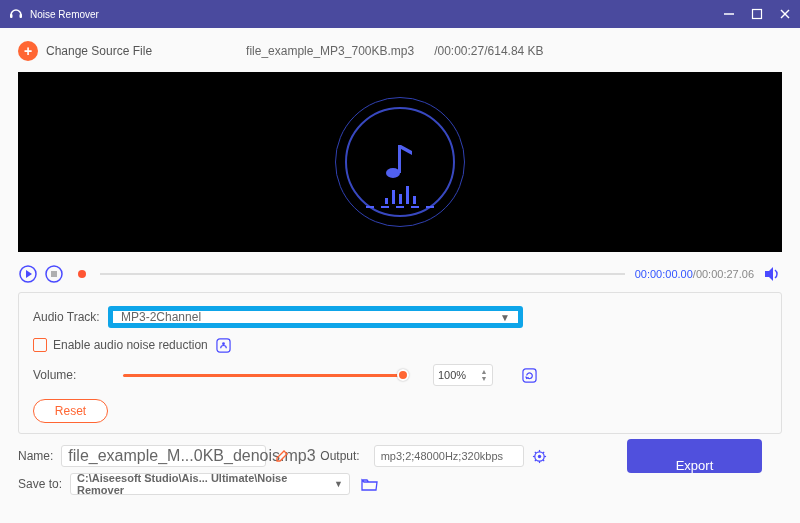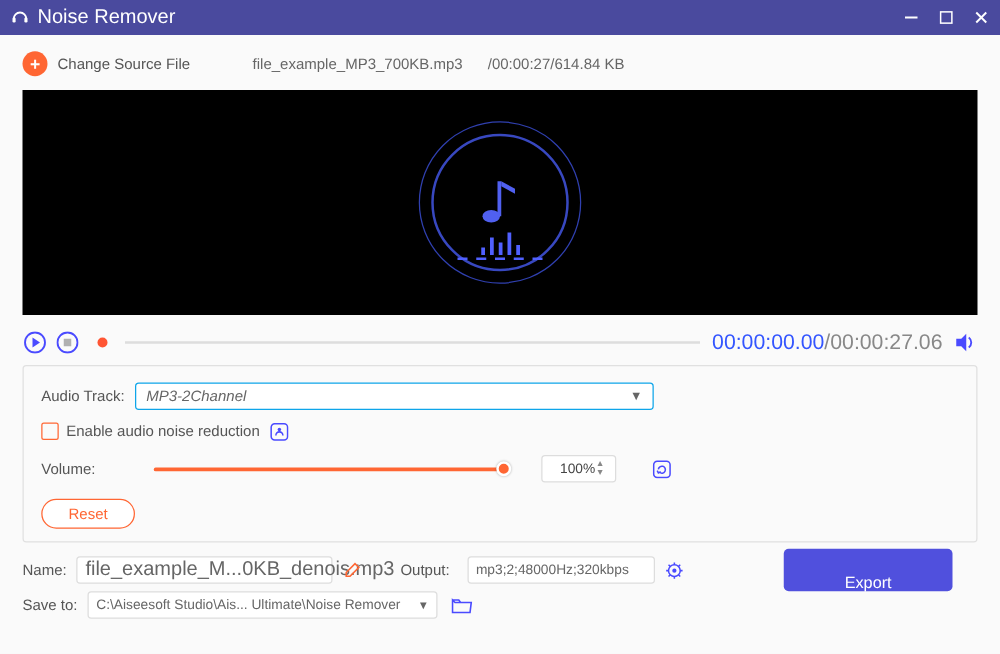--- a/index.html
+++ b/index.html
@@ -1,60 +1,60 @@
 <!DOCTYPE html>
 <html><head>
 <meta charset="utf-8">
 <style>
 * { box-sizing: border-box; margin: 0; padding: 0; font-family: Arial, sans-serif; }
 body { width: 800px; height: 523px; overflow: hidden; background: #f0f0f0; }
 .window { width: 800px; height: 523px; background: #fff; display: flex; flex-direction: column; }
-.titlebar { height: 28px; background: #4a4a9e; display: flex; align-items: center; padding: 0 8px; color: #fff; font-size: 16px; }
+.titlebar { height: 28px; background: #4a4a9e; display: flex; align-items: center; padding: 0 8px; color: #fff; font-size: 10px; }
 .titlebar .logo { width: 16px; height: 16px; margin-right: 6px; display: flex; align-items: center; }
 .titlebar .title { flex: 1; }
 .titlebar .winbtn { width: 14px; height: 14px; margin-left: 14px; display: flex; align-items: center; justify-content: center; cursor: pointer; }
 .content { flex: 1; background: #fafafa; padding: 10px 18px 10px 18px; display: flex; flex-direction: column; }
 .sourcebar { height: 26px; display: flex; align-items: center; font-size: 12px; color: #666; }
 .plusbtn { width: 20px; height: 20px; border-radius: 50%; background: #ff6633; color: #fff; display: flex; align-items: center; justify-content: center; font-size: 14px; font-weight: bold; margin-right: 8px; cursor: pointer; }
 .changesrc { color: #555; margin-right: 50px; cursor: pointer; }
-.fileinfo { color: #666; }
+.fileinfo { color: #666; margin-left: 44px; }
 .preview { margin-top: 8px; height: 180px; background: #000; display: flex; align-items: center; justify-content: center; }
 .disc { position: relative; width: 130px; height: 130px; border-radius: 50%; border: 1px solid #3040b0; display: flex; align-items: center; justify-content: center; }
 .disc-inner { width: 110px; height: 110px; border-radius: 50%; border: 2px solid #3848c0; display:flex; align-items:center; justify-content:center; }
-.playbar { height: 32px; display: flex; align-items: center; margin-top: 6px; font-size: 17px; }
+.playbar { height: 32px; display: flex; align-items: center; margin-top: 6px; font-size: 11px; }
 .pbtn { width: 20px; height: 20px; margin-right: 6px; cursor: pointer; display:flex; align-items:center; justify-content:center; }
 .pbtn svg circle { stroke: #4a4aff; }
 .reddot { width:8px; height:8px; border-radius:50%; background:#ff5533; margin:0 4px 0 8px;}
 .scrub { flex:1; height:2px; background:#ddd; margin:0 10px;}
 .timedisplay { color:#888; }
 .timeblue { color:#3355ff; }
 .volbtn { width:20px;height:20px;margin-left:8px;cursor:pointer;display:flex;align-items:center;justify-content:center;}
 .panel { border:1px solid #e0e0e0; border-radius:3px; margin-top:2px; padding:10px 14px; font-size:12px; color:#555;}
 .row { display:flex; align-items:center; height:28px; }
 .lbl { width:75px; color:#555; }
-.combo { flex:0 0 415px; height:22px; border:1px solid #0ea5e9; border-radius:3px; display:flex; align-items:center; padding:0 8px; justify-content:space-between; cursor:pointer; color:#666; font-size:12px; background:#fff;font-style:italic;}
+.combo { flex:0 0 415px; height:22px; border:5px solid #0ea5e9; border-radius:3px; display:flex; align-items:center; padding:0 8px; justify-content:space-between; cursor:pointer; color:#666; font-size:12px; background:#fff;}
 .combo .arrow { font-size:10px; color:#666; }
 .check { width:14px; height:14px; border:1px solid #ff6633; border-radius:2px; margin-right:6px; display:inline-block; }
 .enrow { display:flex; align-items:center; margin:6px 0 8px 0; color:#555; font-size:12px;}
 .gearicon { margin-left:8px; width:16px;height:16px;display:flex;align-items:center;justify-content:center;}
 .slider { flex:0 0 210px; height:3px; background:#ff6633; border-radius:2px; margin-right:40px; margin-left:15px; position:relative;}
 .thumb{width:12px;height:12px;border-radius:50%;background:#ff6633;position:absolute;right:-6px;top:-5px;border:2px solid #fff;box-shadow:0 0 2px rgba(0,0,0,0.3);}
-.valbox{width:60px;height:22px;border:1px solid #ddd;border-radius:3px;display:flex;align-items:center;padding:0 14px;font-size:11px;color:#444;background:#fff;}
+.valbox{width:60px;height:22px;border:1px solid #ddd;border-radius:3px;display:flex;align-items:center;padding:0 4px;font-size:11px;color:#444;background:#fff;}
 .spin{display:flex;flex-direction:column;margin-left:auto;gap:1px;}
 .spin div{width:8px;height:6px;display:flex;align-items:center;justify-content:center;font-size:7px;color:#888;cursor:pointer;}
 .unit{width:12px;margin-left:6px;color:#888;font-size:11px;}
 .reseticon{width:16px;height:16px;margin-left:10px;display:flex;align-items:center;justify-content:center;}
 .resetbtn{margin-top:10px;width:75px;height:24px;border:1px solid #ff6633;border-radius:12px;color:#ff6633;font-size:12px;background:#fff;display:flex;align-items:center;justify-content:center;cursor:pointer;}
 .bottom{margin-top:8px;font-size:12px;color:#555;}
 .brow{display:flex;align-items:center;height:28px;}
 .blbl{color:#555;margin-right:8px;}
 .namebox{width:205px;height:22px;border:1px solid #ddd;border-radius:3px;padding:0 6px;display:flex;align-items:center;color:#666;font-size:16px;background:#fff;}
 .editicon{width:16px;height:16px;margin-left:8px;display:flex;align-items:center;justify-content:center;cursor:pointer;}
 .outbox{width:150px;height:22px;border:1px solid #ddd;border-radius:3px;padding:0 6px;display:flex;align-items:center;color:#666;font-size:11px;background:#fff;margin-left:6px;}
-.pathbox{width:280px;height:22px;border:1px solid #ddd;border-radius:3px;padding:0 6px;display:flex;align-items:center;justify-content:space-between;color:#666;font-size:11px;background:#fff;cursor:pointer;}
+.pathbox{width:280px;height:22px;border:1px solid #ddd;border-radius:3px;padding:0 6px;display:flex;align-items:center;justify-content:space-between;color:#666;font-size:11px;background:#fff;cursor:pointer;font-weight:bold;}
 .foldericon{width:18px;height:18px;margin-left:10px;cursor:pointer;display:flex;align-items:center;justify-content:center;}
 .exportbtn{position:absolute;right:20px;width:135px;height:34px;background:#5050dd;border-radius:4px;color:#fff;font-size:13px;display:flex;align-items:flex-end;justify-content:center;cursor:pointer;}
 .bottomarea{position:relative;}
 </style>
 </head>
 <body>
 
 <div class="window">
   <div class="titlebar">
     <span class="logo">

